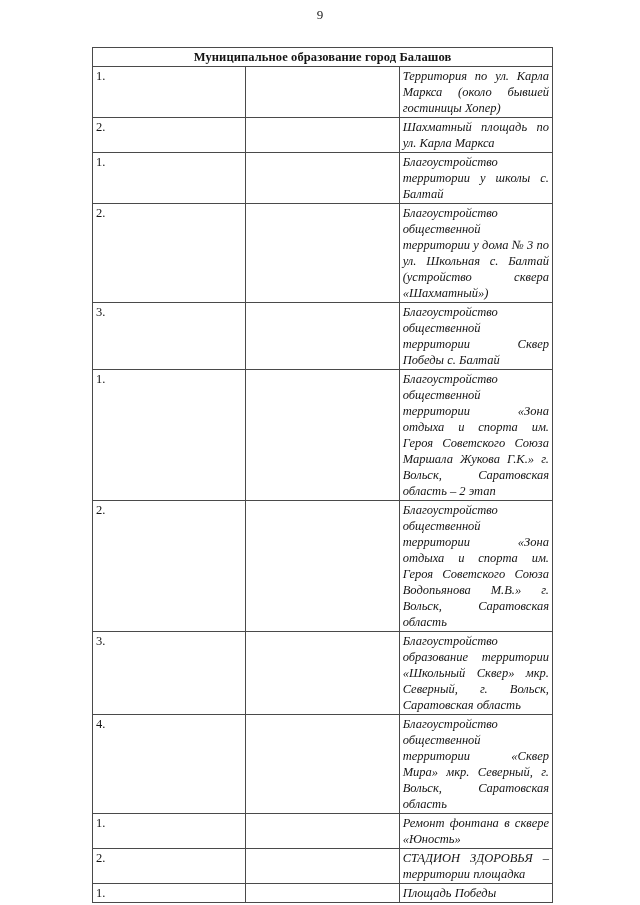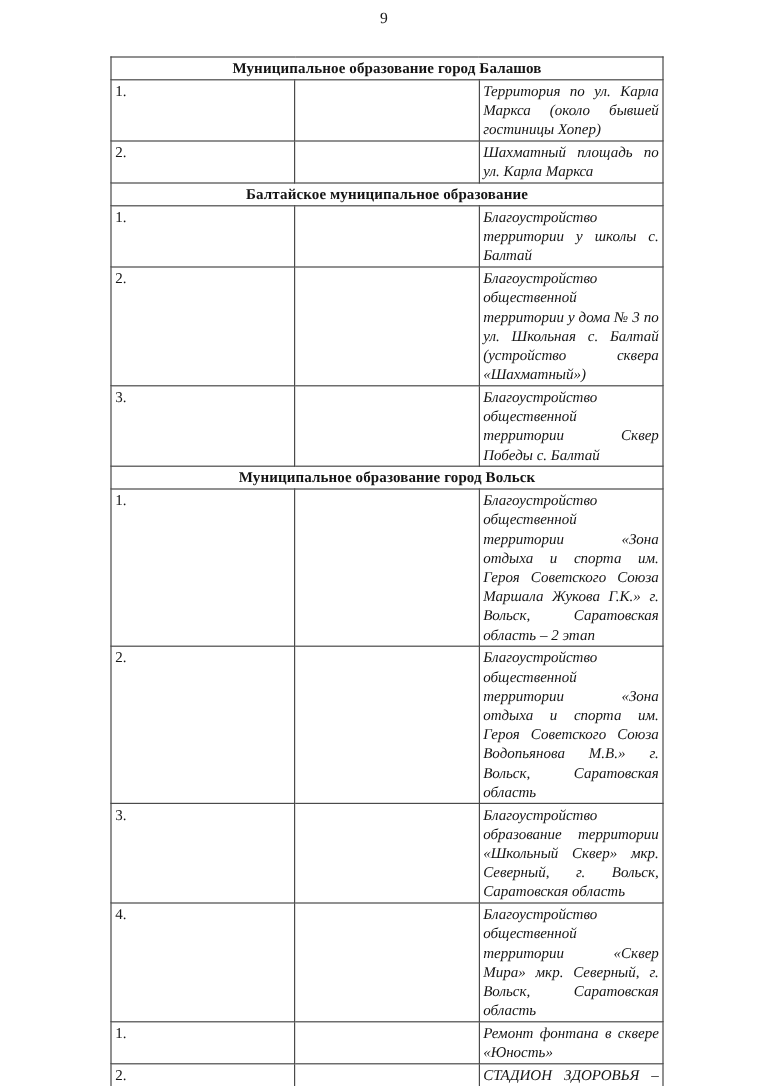--- a/index.html
+++ b/index.html
@@ -68,39 +68,33 @@
           <td class="num-cell">1.</td>
           <td class="gap-cell"></td>
           <td class="desc-cell">Территория по ул. Карла Маркса (около бывшей гостиницы Хопер)</td>
         </tr>
         <tr>
           <td class="num-cell">2.</td>
           <td class="gap-cell"></td>
           <td class="desc-cell">Шахматный площадь по ул. Карла Маркса</td>
         </tr>
         <tr>
-          <td class="section-title" colspan="3">Балтайское муниципальное образование</td>
-        </tr>
-        <tr>
           <td class="num-cell">1.</td>
           <td class="gap-cell"></td>
           <td class="desc-cell">Благоустройство территории у школы с. Балтай</td>
         </tr>
         <tr>
           <td class="num-cell">2.</td>
           <td class="gap-cell"></td>
           <td class="desc-cell">Благоустройство общественной территории у дома № 3 по ул. Школьная с. Балтай (устройство сквера «Шахматный»)</td>
         </tr>
         <tr>
           <td class="num-cell">3.</td>
           <td class="gap-cell"></td>
           <td class="desc-cell">Благоустройство общественной территории Сквер Победы с. Балтай</td>
-        </tr>
-        <tr>
-          <td class="section-title" colspan="3">Муниципальное образование город Вольск</td>
         </tr>
         <tr>
           <td class="num-cell">1.</td>
           <td class="gap-cell"></td>
           <td class="desc-cell">Благоустройство общественной территории «Зона отдыха и спорта им. Героя Советского Союза Маршала Жукова Г.К.» г. Вольск, Саратовская область – 2 этап</td>
         </tr>
         <tr>
           <td class="num-cell">2.</td>
           <td class="gap-cell"></td>
           <td class="desc-cell">Благоустройство общественной территории «Зона отдыха и спорта им. Героя Советского Союза Водопьянова М.В.» г. Вольск, Саратовская область</td>

